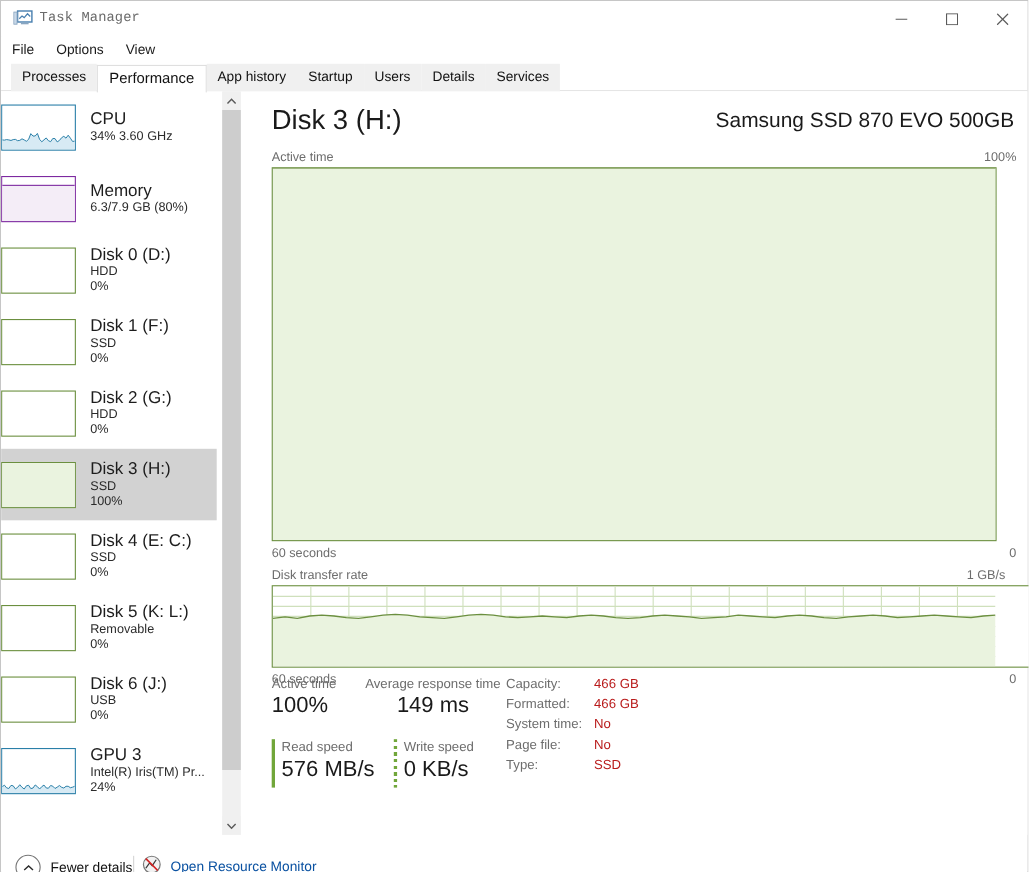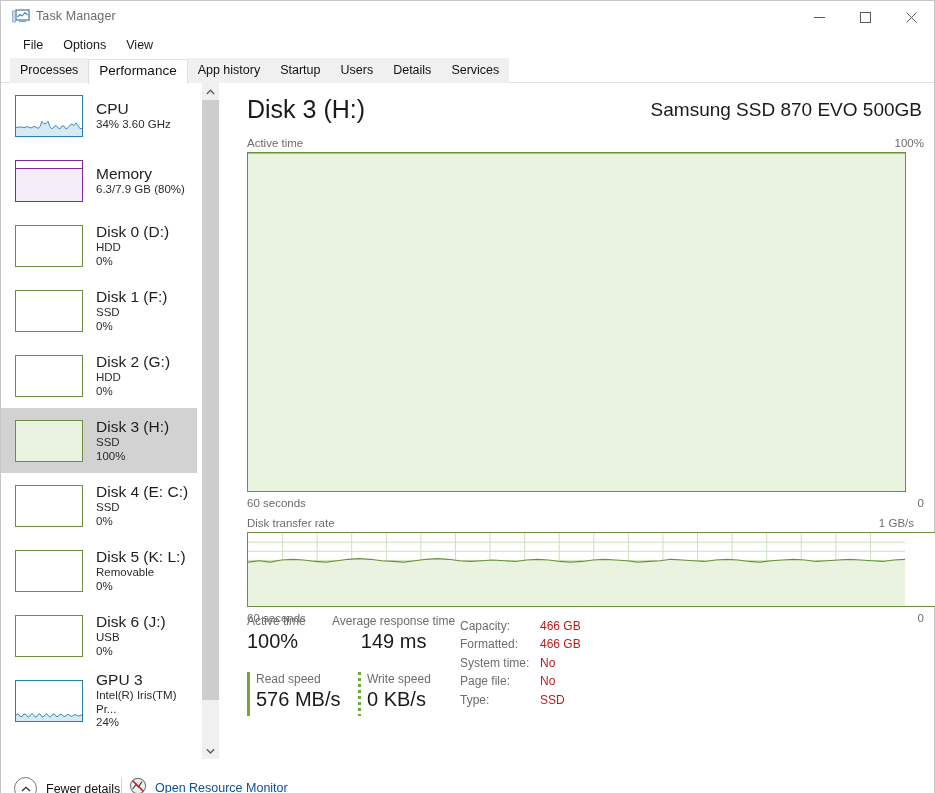--- a/index.html
+++ b/index.html
@@ -7,43 +7,43 @@
     width:935px;height:793px;
     background:#ffffff;
     font-family:"Liberation Sans","DejaVu Sans",sans-serif;
     font-size:12px;color:#000;
     overflow:hidden;
     -webkit-font-smoothing:antialiased;
   }
   .window{position:relative;width:935px;height:793px;background:#fff;border:1px solid #c6c6c6;box-sizing:border-box;}
 
   
-  .titlebar{position:relative;height:32px;background:#fff;}
+  .titlebar{position:relative;height:32px;background:#fff;font-family:Liberation Mono, monospace;}
   .tb-icon{position:absolute;left:11px;top:7px;width:18px;height:17px;}
   .tb-title{position:absolute;left:35px;top:8px;font-size:12.5px;color:#6b6b6b;letter-spacing:.1px;}
   .tb-btns{position:absolute;right:0;top:0;display:flex;height:32px;}
   .tb-btn{width:46px;height:32px;display:flex;align-items:center;justify-content:center;color:#5a5a5a;}
 
   
-  .menubar{height:24px;padding-left:12px;display:flex;align-items:center;gap:0;background:#fff;}
+  .menubar{height:24px;display:flex;align-items:center;gap:0;background:#fff;}
   .menu-item{padding:3px 10px;font-size:12.5px;color:#1a1a1a;}
 
   
   .tabstrip{position:relative;height:26px;background:#fff;padding-left:9px;display:flex;align-items:flex-end;text-align:right;}
   .tabstrip:after{content:"";position:absolute;left:0;right:0;bottom:0;height:1px;background:#dfdfdf;}
   .tab{position:relative;z-index:2;padding:4px 9px 5px;font-size:12.5px;color:#111;border:1px solid transparent;border-bottom:none;background:#f0f0f0;line-height:15px;}
   .tab.active{background:#fff;border-color:#dfdfdf;font-size:13.5px;padding:3px 10px 6px;margin-bottom:-1px;}
 
   
   .content{position:relative;height:676px;background:#fff;}
 
   
   .sidebar{position:absolute;left:0;top:0;width:218px;height:676px;background:#fff;overflow:hidden;}
   .side-list{position:absolute;left:0;top:0;width:196px;}
-  .side-item{position:relative;height:65px;display:flex;align-items:center;padding-left:14px;box-sizing:border-box;}
+  .side-item{position:relative;height:65px;display:flex;align-items:center;box-sizing:border-box;}
   .side-item.selected{background:#d2d2d2;}
   .thumb{position:relative;width:68px;height:42px;box-sizing:border-box;border:1px solid #6b8f3f;background:#fff;overflow:hidden;flex:none;}
   .thumb .fill{position:absolute;left:0;right:0;bottom:0;}
   .thumb svg{position:absolute;left:0;top:0;width:100%;height:100%;}
   .side-text{margin-left:13px;line-height:1.18;}
   .side-title{font-size:15.5px;color:#1d1d1d;white-space:nowrap;}
   .side-sub{font-size:11.5px;color:#2b2b2b;}
 
   
   .scrollbar{position:absolute;right:0;top:0;width:17px;height:676px;background:#f0f0f0;}
@@ -65,21 +65,21 @@
   .graph svg{position:absolute;left:0;top:0;}
 
   
   .stats{position:absolute;left:19px;top:531px;right:10px;height:115px;}
   .st-label{font-size:12px;color:#6d6d6d;}
   .st-value{font-size:20px;color:#1a1a1a;line-height:26px;}
   .bar-solid{position:absolute;left:0;top:0;width:3px;height:44px;background:#71a63a;}
   .bar-dot{position:absolute;left:0;top:0;width:3px;height:44px;
      background:repeating-linear-gradient(to bottom,#71a63a 0 3px,transparent 3px 6px);}
   .kv-table{position:absolute;left:213px;top:0;font-size:12px;}
-  .kv-row{height:18.5px;display:flex;align-items:flex-end;}
+  .kv-row{height:18.5px;display:flex;align-items:flex-start;}
   .kv-k{width:80px;color:#6d6d6d;}
   .kv-v{color:#b91c1c;}
 
   
   .footer{position:relative;height:57px;background:#fff;}
   .fewer{position:absolute;left:13px;top:18px;display:flex;align-items:center;gap:9px;}
   .chev-circle{width:21px;height:21px;border:1px solid #767676;border-radius:50%;display:flex;align-items:center;justify-content:center;color:#2b2b2b;font-size:9px;}
   .fewer-label{font-size:12.5px;color:#111;}
   .fdiv{position:absolute;left:120px;top:19px;width:1px;height:19px;background:#d4d4d4;}
   .resmon{position:absolute;left:128px;top:18px;display:flex;align-items:center;gap:8px;}

